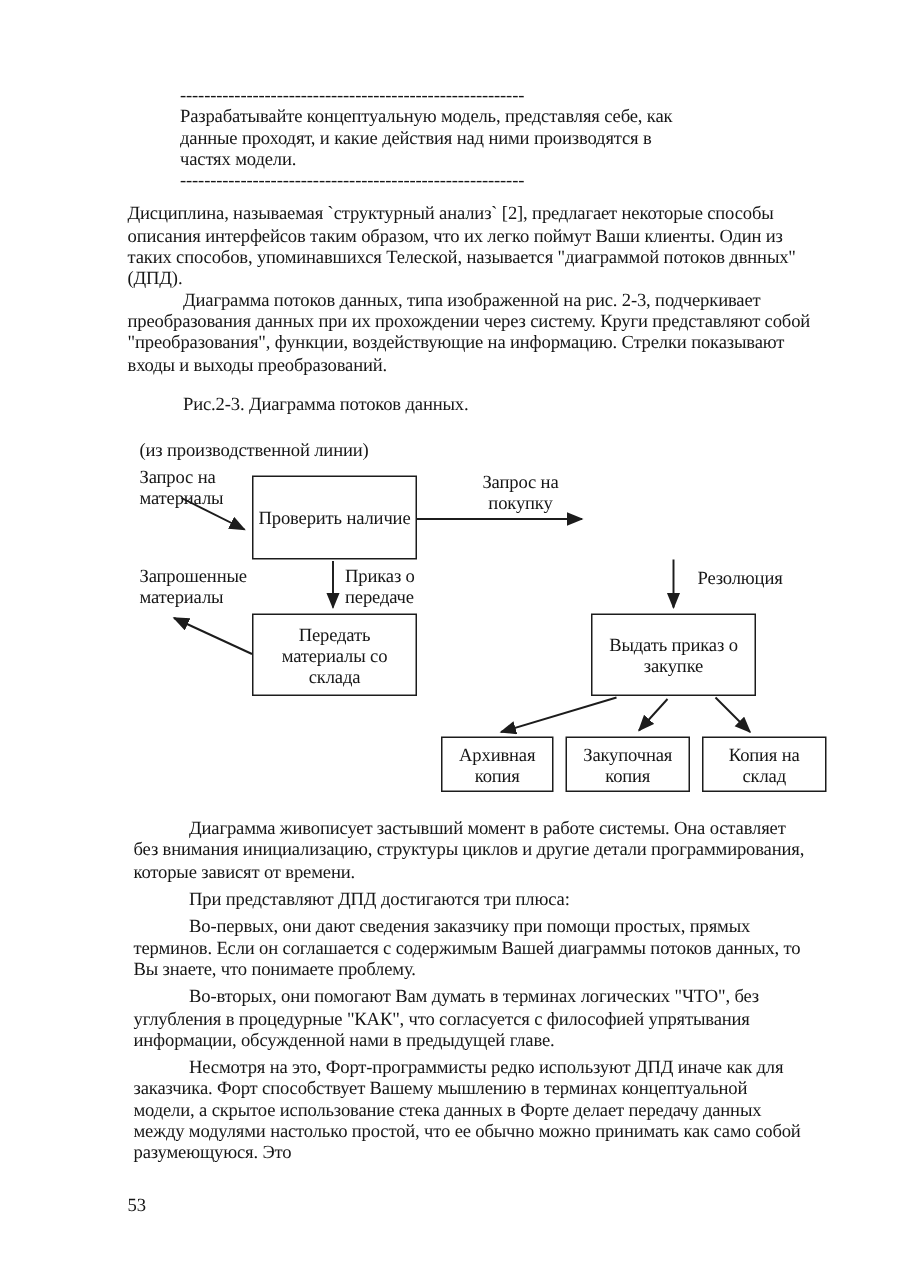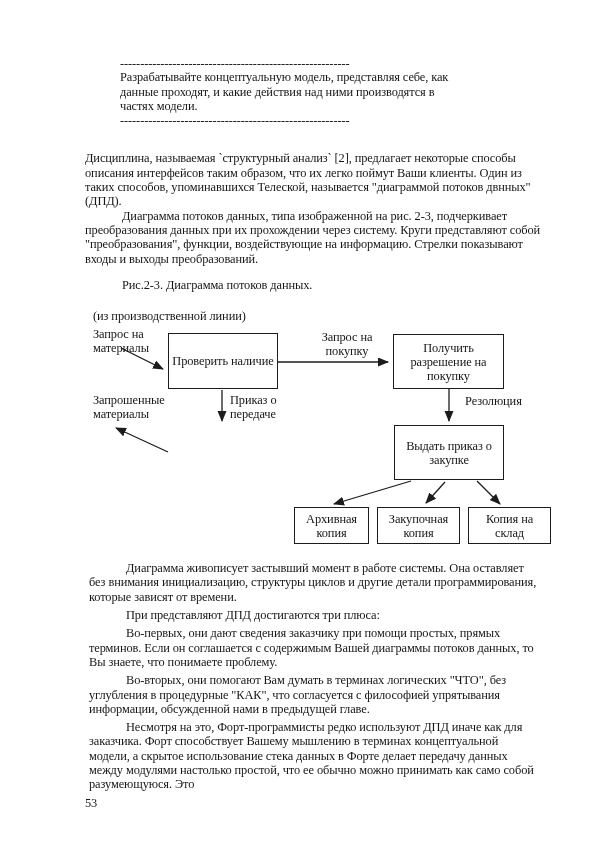--- a/index.html
+++ b/index.html
@@ -12,21 +12,21 @@
     font-size:12.4px;
     line-height:14.3px;
     letter-spacing:-0.1px;
     overflow:hidden;
     margin:0 auto;
   }
   .content{position:absolute;left:85px;top:56px;width:458px;}
   .tip{margin-left:35px;width:342px;}
   .tip .dash{white-space:nowrap;overflow:hidden;}
   .para{margin:0;text-indent:37px;text-align:left;}
-  .para.noindent{text-indent:0;margin-top:24px;}
+  .para.noindent{text-indent:0;margin-top:8px;}
   .caption{margin:12px 0 0 0;text-indent:37px;}
   .diagram{position:relative;width:470px;height:248px;margin-top:12px;}
   .diagram svg{position:absolute;left:0;top:0;}
   .dbox{
     position:absolute;
     border:1.5px solid #1c1c1c;
     box-sizing:border-box;
     display:flex;align-items:center;justify-content:center;
     text-align:center;
     line-height:14px;
@@ -75,21 +75,21 @@
       </svg>
 
       <div class="dlabel" style="left:8px;top:5px;width:230px">(из производственной линии)</div>
       <div class="dlabel" style="left:8px;top:23px;width:80px">Запрос на материалы</div>
       <div class="dlabel center" style="left:218px;top:26px;width:88px">Запрос на покупку</div>
       <div class="dlabel" style="left:8px;top:89px;width:105px">Запрошенные материалы</div>
       <div class="dlabel" style="left:145px;top:89px;width:72px">Приказ о передаче</div>
       <div class="dlabel" style="left:380px;top:90px;width:90px">Резолюция</div>
 
       <div class="dbox" style="left:83px;top:29px;width:110px;height:56px">Проверить наличие</div>
-      <div class="dbox" style="left:308px;top:30px;width:111px;height:55px">Получить разрешение на покупку</div>
+      <div class="dbox" style="left:83px;top:121px;width:110px;height:55px">Передать материалы со склада</div>
       <div class="dbox" style="left:309px;top:121px;width:110px;height:55px">Выдать приказ о закупке</div>
       <div class="dbox" style="left:209px;top:203px;width:75px;height:37px">Архивная копия</div>
       <div class="dbox" style="left:292px;top:203px;width:83px;height:37px">Закупочная копия</div>
       <div class="dbox" style="left:383px;top:203px;width:83px;height:37px">Копия на склад</div>
     </div>
 
     <div class="pgroup">
       <p class="para p3">Диаграмма живописует застывший момент в работе системы. Она оставляет без внимания инициализацию, структуры циклов и другие детали программирования, которые зависят от времени.</p>
       <p class="para">При представляют ДПД достигаются три плюса:</p>
       <p class="para">Во-первых, они дают сведения заказчику при помощи простых, прямых терминов. Если он соглашается с содержимым Вашей диаграммы потоков данных, то Вы знаете, что понимаете проблему.</p>

